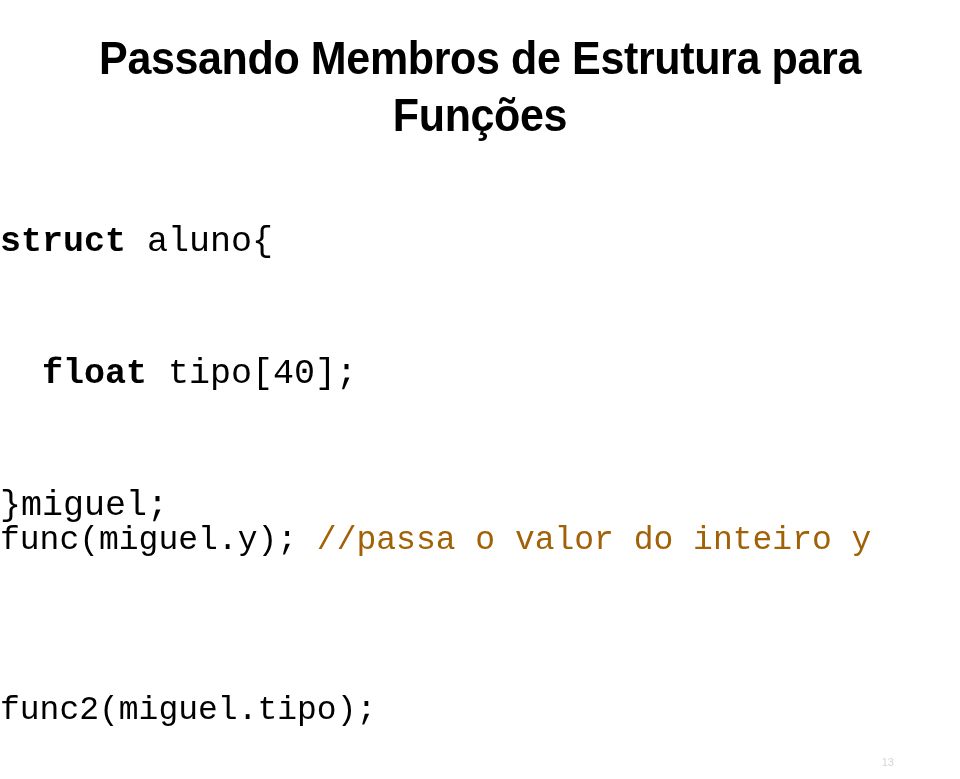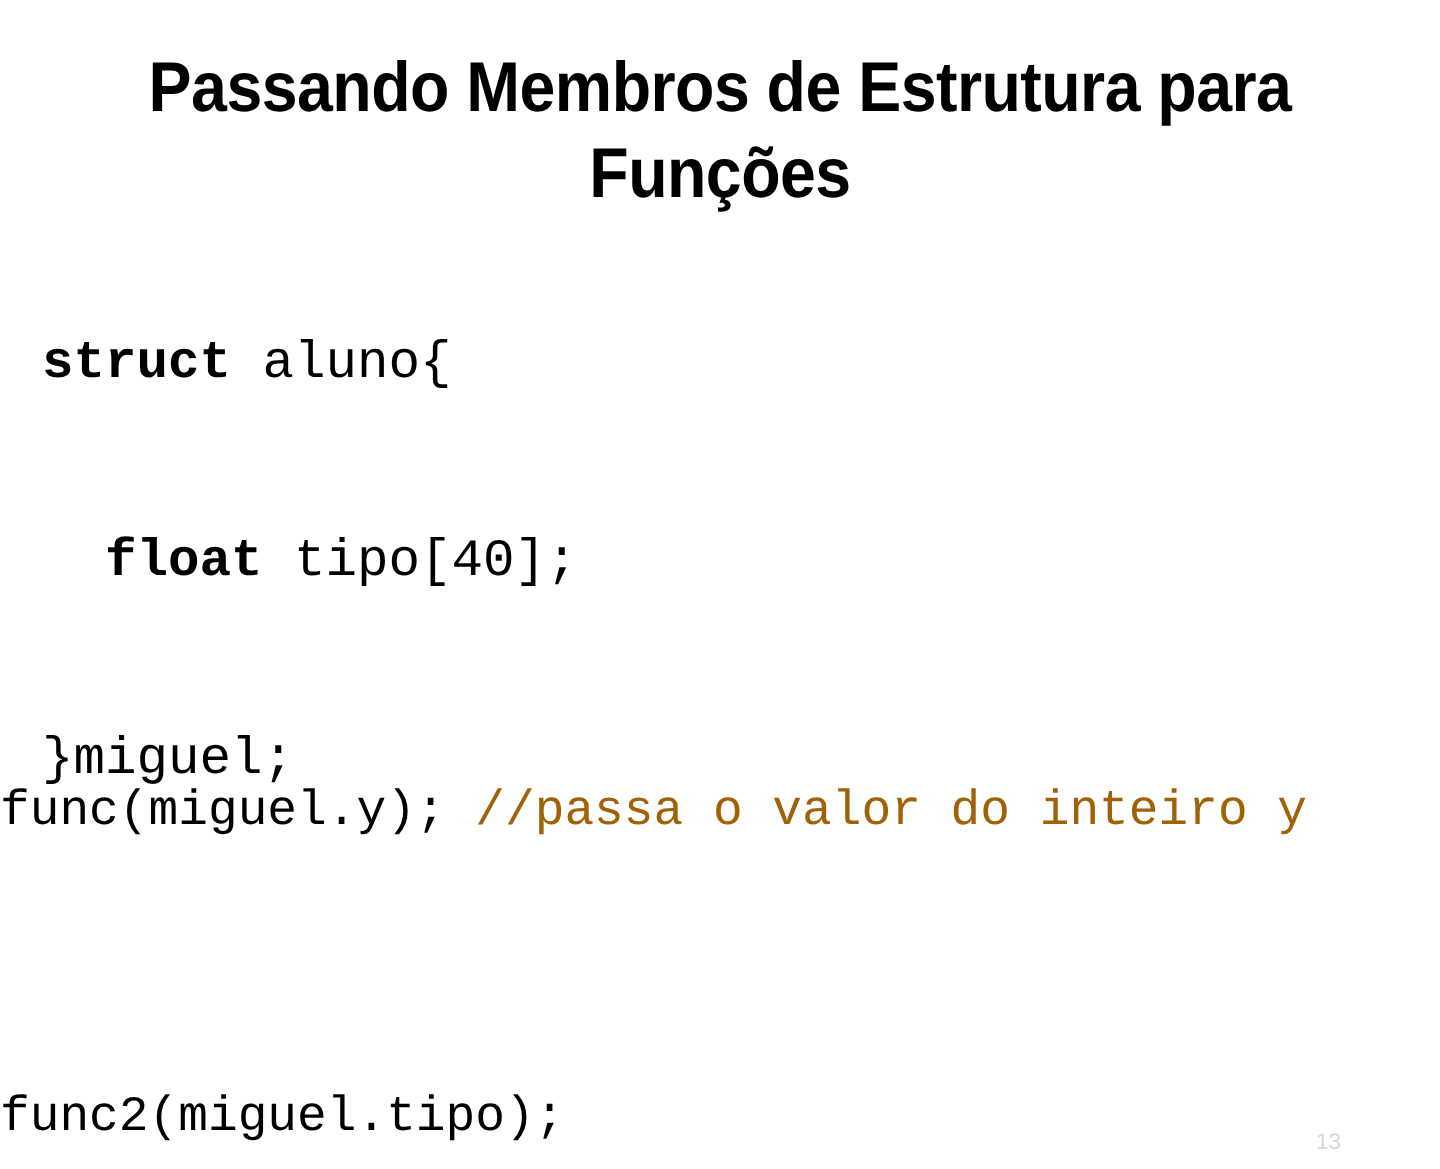--- a/index.html
+++ b/index.html
@@ -46,50 +46,50 @@
     position: absolute;
     left: 0px;
     top: 132px;
     width: 620px;
     font-family: "Liberation Mono", "DejaVu Sans Mono", monospace;
     font-size: 35px;
     line-height: 44px;
     color: #000000;
     white-space: pre;
   }
-  .struct-block .ln { display: block; white-space: pre; margin-left: 28px; }
+  .struct-block .ln { display: block; white-space: pre; }
   .kw { font-weight: bold; }
 
   
   .calls {
     position: absolute;
     left: 0px;
     top: 436px;
     width: 960px;
     font-family: "Liberation Mono", "DejaVu Sans Mono", monospace;
     font-size: 33px;
     line-height: 42px;
     color: #000000;
     white-space: pre;
   }
   .call-line {
     display: block;
     white-space: pre;
     margin-bottom: 44px;
   }
-  .call-line:last-child { margin-bottom: 0; margin-top: 34px; }
+  .call-line:last-child { margin-bottom: 0; }
   .comment { color: #a16207; }
 
   
   .page-number {
     position: absolute;
     right: 10px;
     bottom: 8px;
     font-family: "Liberation Sans", sans-serif;
-    font-size: 15px;
+    font-size: 11px;
     line-height: 18px;
     color: #d5d5d5;
     text-align: right;
   }
 </style>
 </head>
 <body>
 
 <div class="slide">
 

